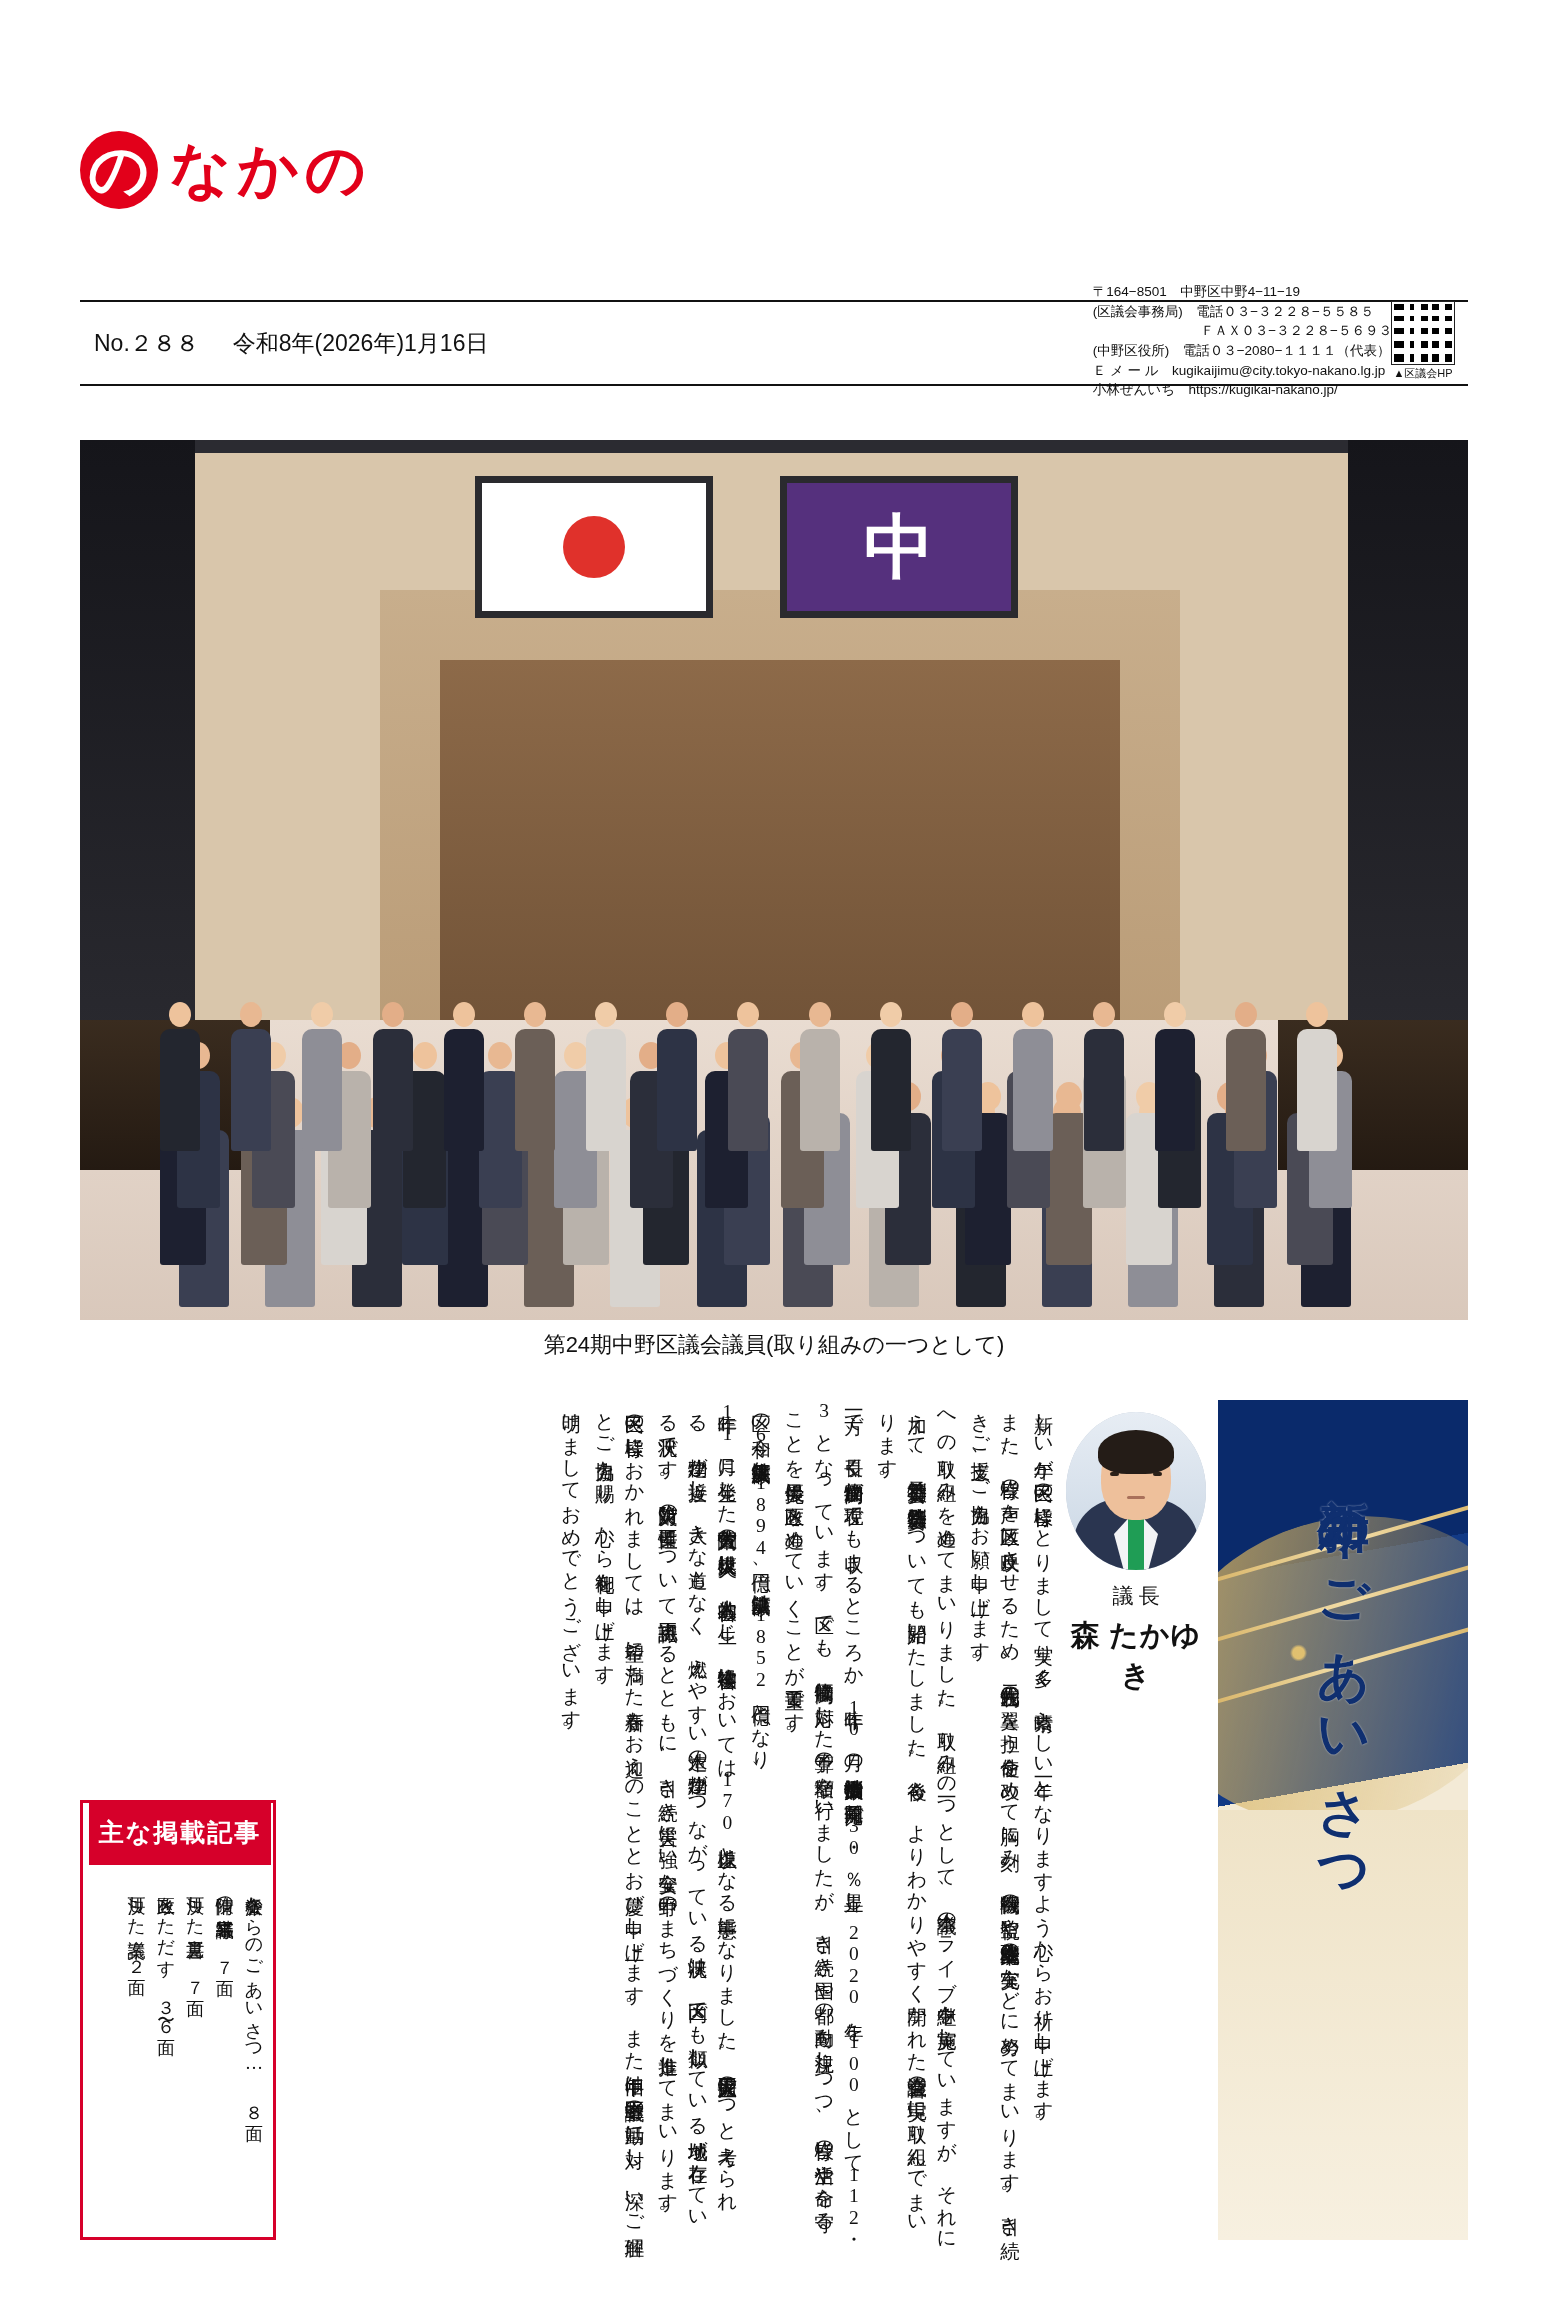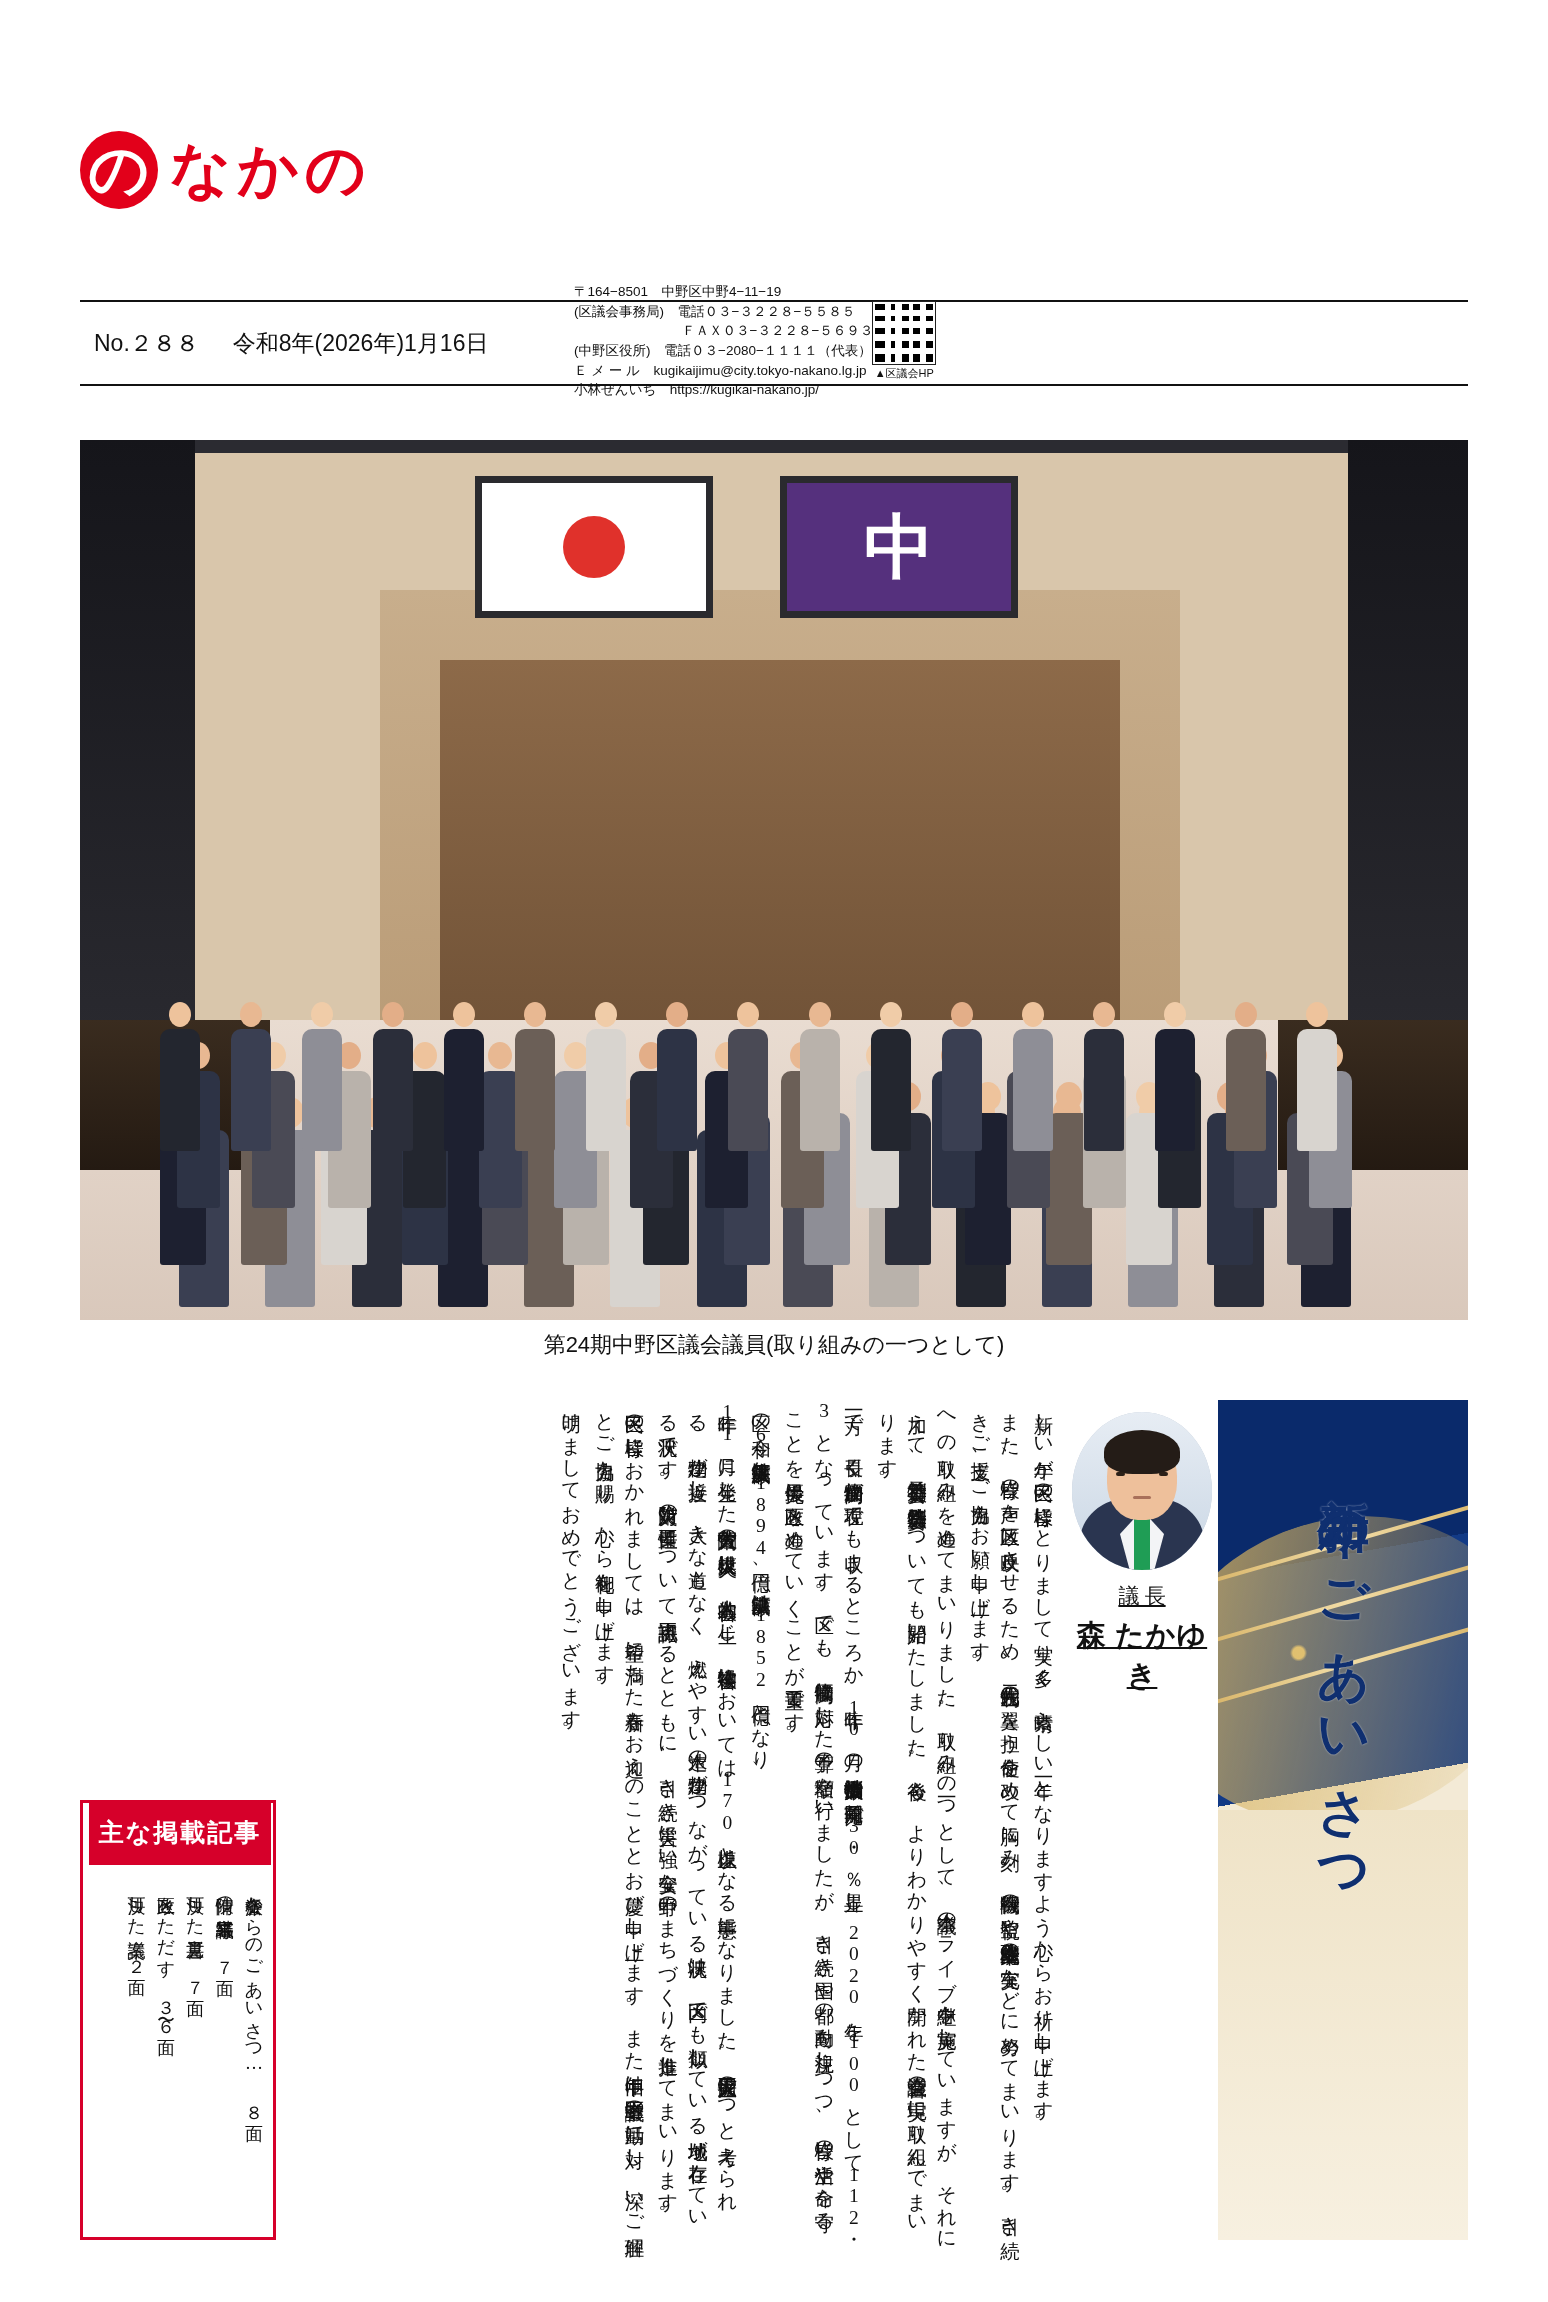--- a/index.html
+++ b/index.html
@@ -93,21 +93,21 @@
     font-size: 28px;
     font-weight: bold;
     border-left: 2px solid #111;
     border-right: 2px solid #111;
     box-sizing: border-box;
   }
   .ib-right {
     flex: 1 1 auto;
     display: flex;
     align-items: center;
-    justify-content: flex-start;
+    justify-content: flex-end;
     padding: 0 10px 4px 14px;
     box-sizing: border-box;
   }
   .contact {
     font-size: 13.5px;
     line-height: 1.45;
     letter-spacing: 0px;
     white-space: nowrap;
   }
   .contact .row { display: block; }
@@ -302,21 +302,21 @@
   }
 
   
   .portraits {
     position: absolute;
     right: 262px;
     top: 0;
     width: 140px;
     height: 840px;
   }
-  .portrait { position: absolute; left: 6px; width: 140px; text-decoration: underline; }
+  .portrait { position: absolute; left: 0; width: 140px; }
   .portrait.p1 { top: 12px; }
   .portrait.p2 { top: 430px; }
   .pf {
     width: 140px; height: 158px;
     border-radius: 50%;
     overflow: hidden;
     position: relative;
     background: #cfd9e6;
     box-shadow: inset 0 0 0 1px rgba(0,0,0,0.07);
   }

